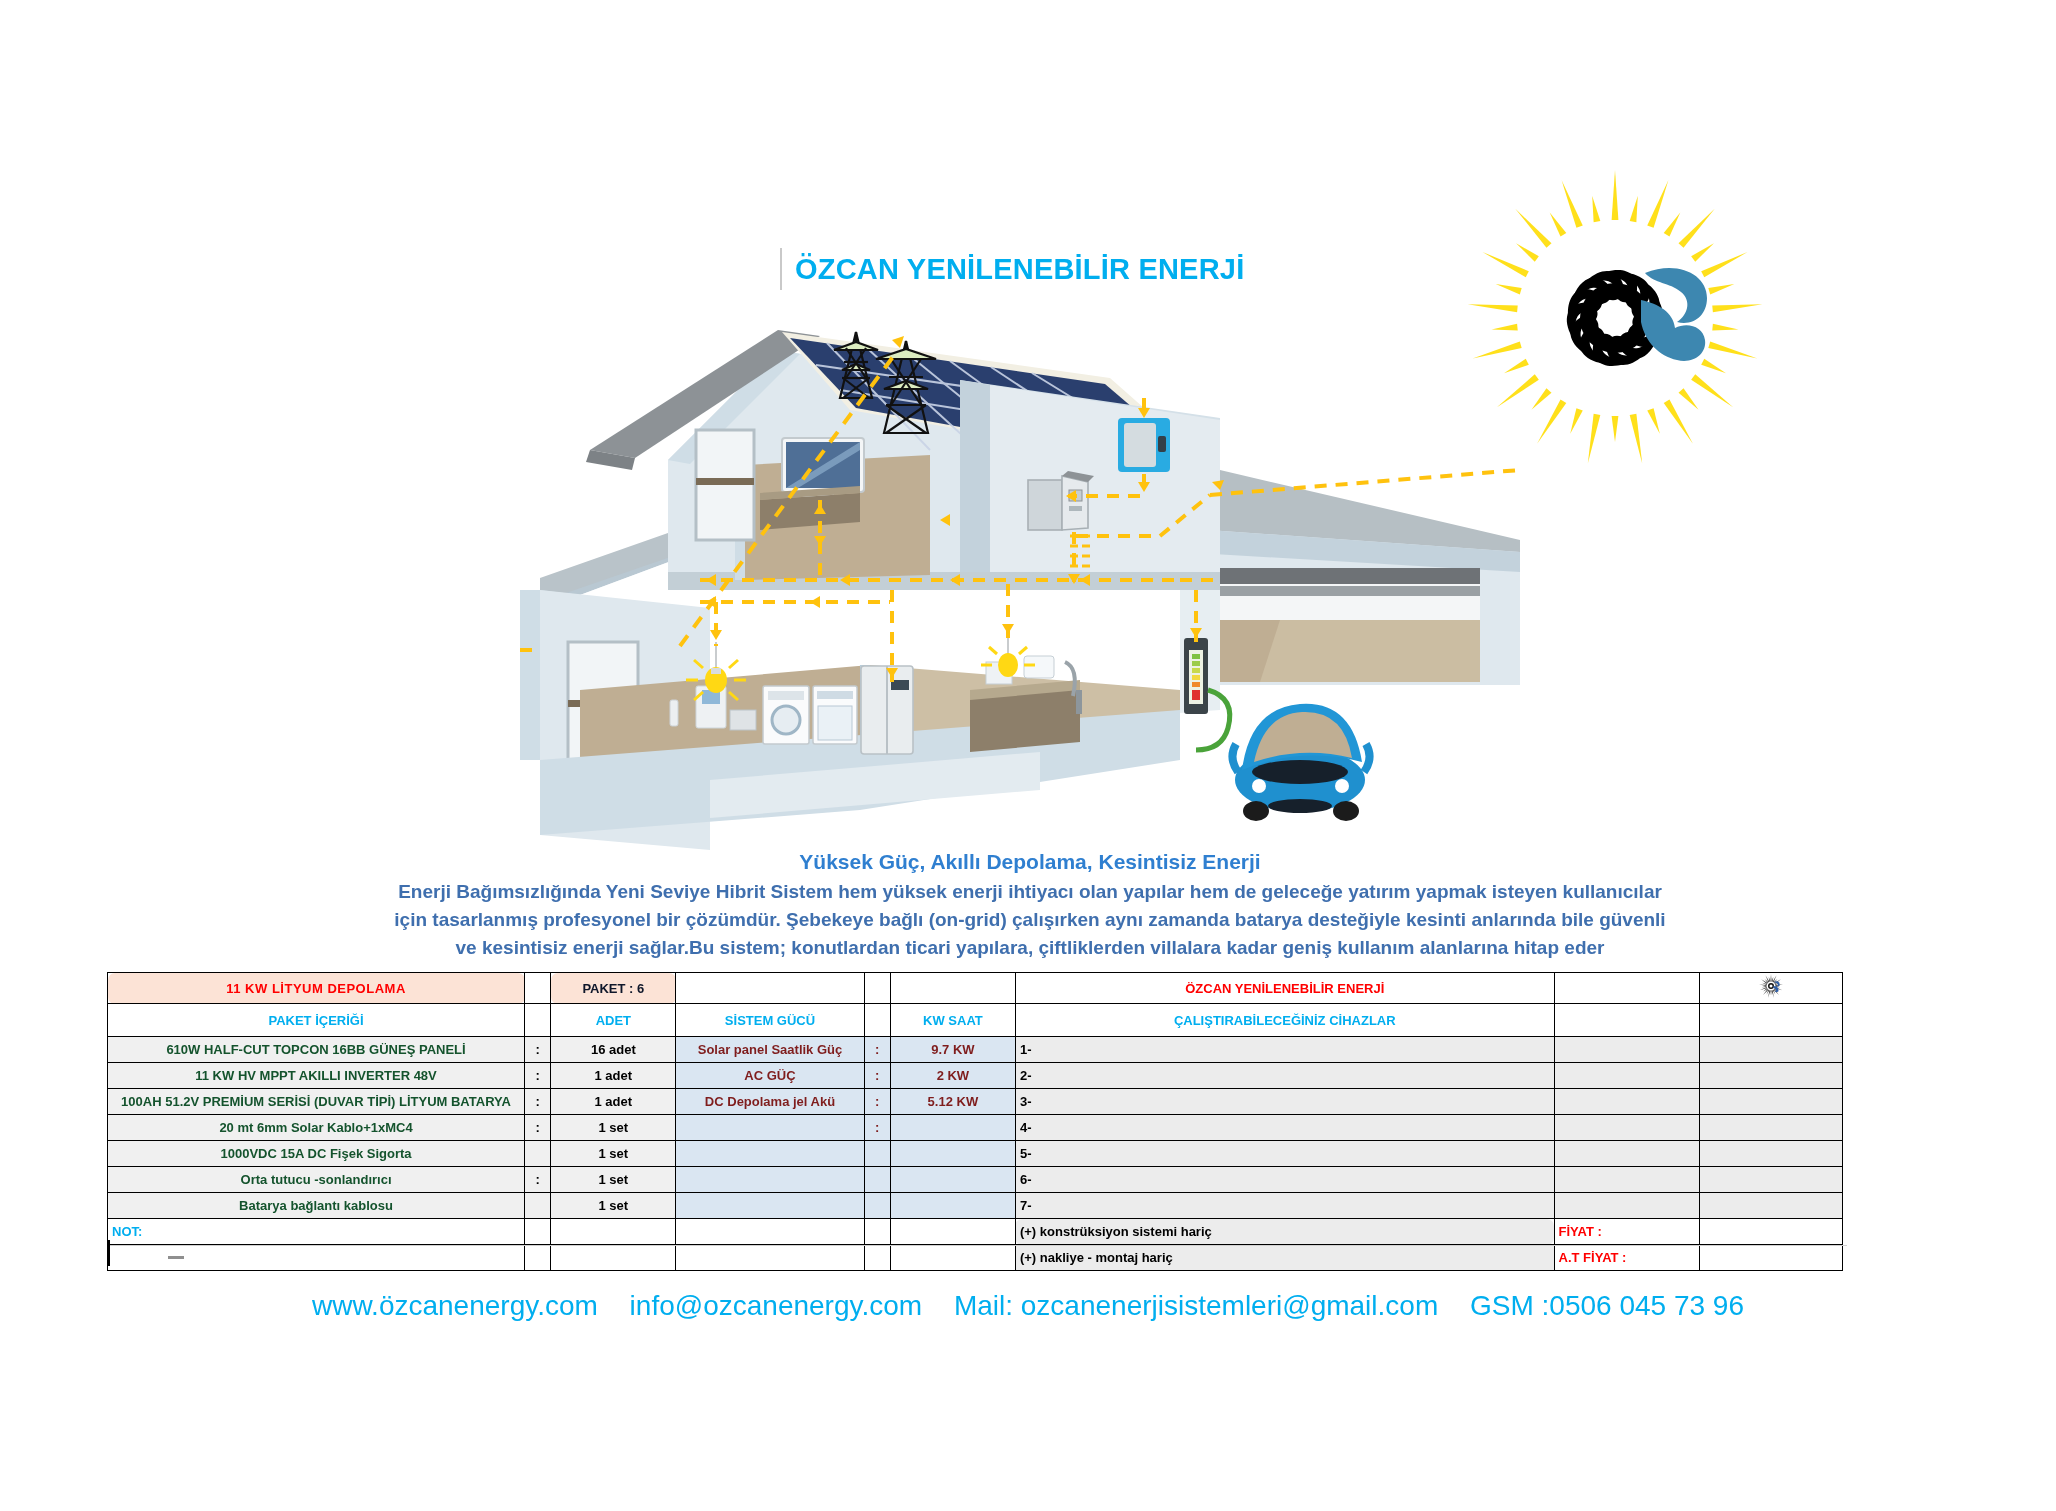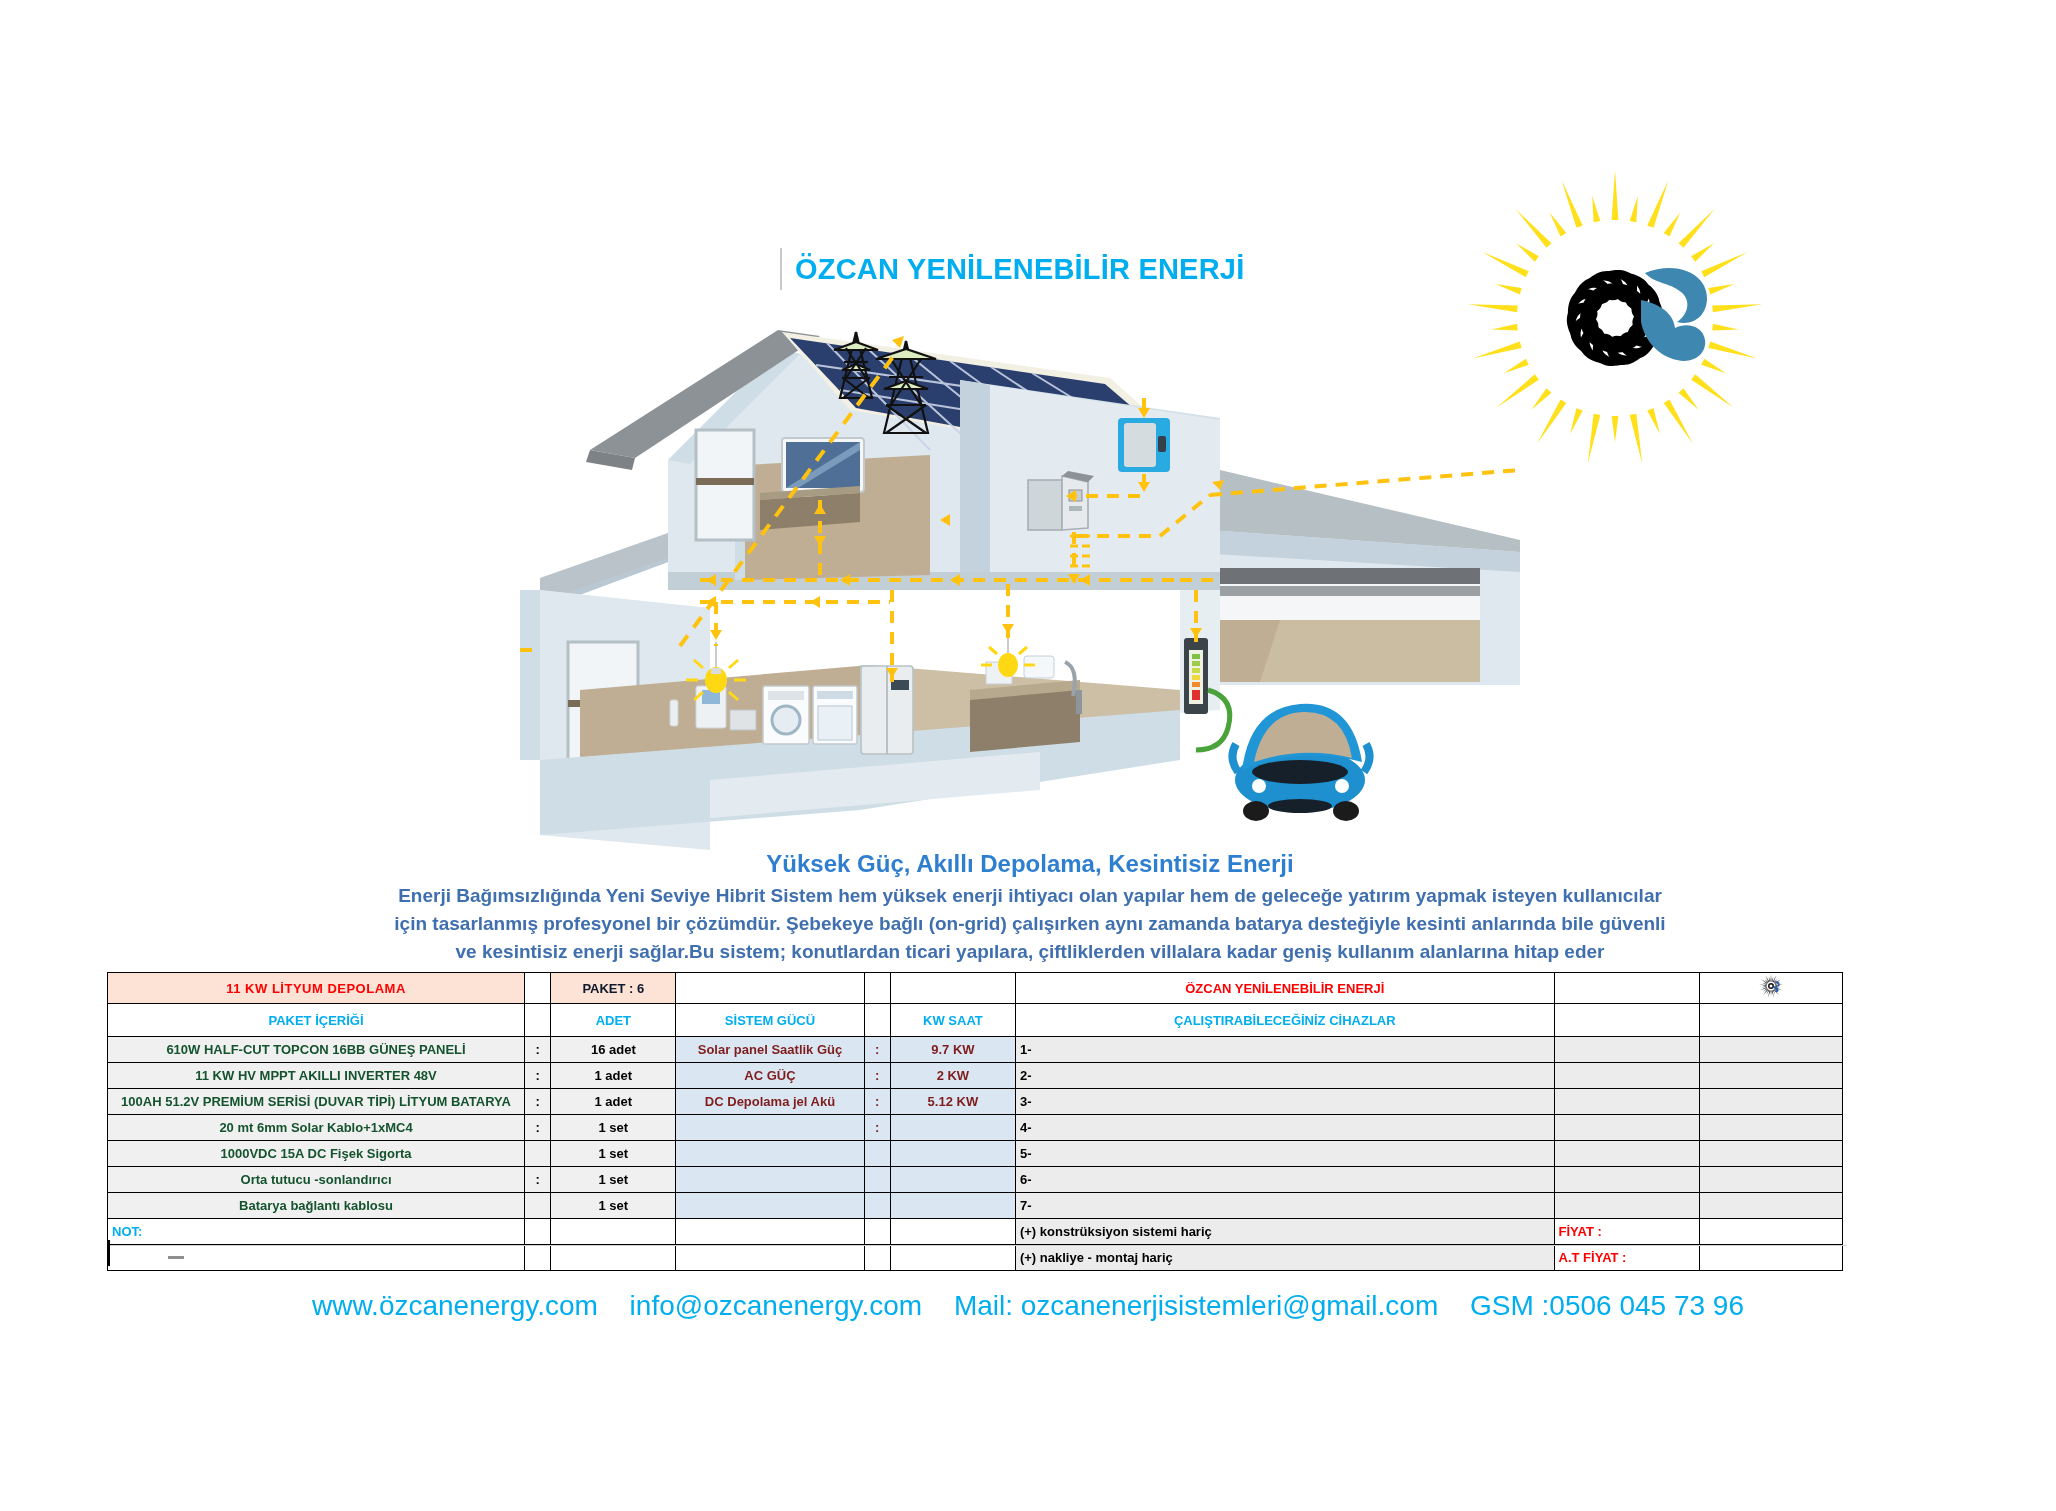--- a/index.html
+++ b/index.html
@@ -21,21 +21,21 @@
   #illustration *{position:absolute;}
 
   
   #sun-logo{position:absolute;left:1440px;top:150px;width:350px;height:330px;}
 
   
   #caption{
     position:absolute;left:250px;top:850px;width:1560px;text-align:center;
     color:#3b6fb0;font-weight:bold;
   }
-  #caption .cap-head{font-size:24px;color:#2f7fd0;margin-bottom:4px;}
+  #caption .cap-head{font-size:21px;color:#2f7fd0;margin-bottom:4px;}
   #caption .cap-body{font-size:19px;color:#3f6fae;line-height:1.47;}
 
   
   #sheet{
     position:absolute;left:107px;top:972px;width:1736px;
     border-collapse:collapse;table-layout:fixed;
     font-family:"Liberation Sans",sans-serif;
   }
   #sheet td{
     border:1px solid #000;
@@ -58,21 +58,21 @@
   .cell-colon{background:#f0f0f0;color:#000;font-weight:bold;text-align:center;font-size:13.5px;}
   .cell-qty{background:#f0f0f0;color:#000;font-weight:bold;font-size:13.5px;text-align:center;}
   .cell-blue{background:#dae6f2;color:#7f1d1d;font-weight:bold;font-size:13.5px;text-align:center;}
   .cell-blue-empty{background:#dae6f2;}
   .cell-grey{background:#ececec;}
   .cell-dev{background:#ececec;color:#000;font-weight:bold;font-size:13.5px;text-align:left;}
   .cell-white{background:#ffffff;}
   .cell-not{color:#00AEEF;font-weight:bold;font-size:16px;text-align:left;}
   .cell-exc{background:#ececec;color:#000;font-weight:bold;font-size:13px;text-align:left;}
   .cell-price{color:#ff0000;font-weight:bold;font-size:13.5px;text-align:left;}
-  .thick-top{border-top:3px solid #000;}
+  .thick-top{border-top:3px solid #000;border-radius:7px;}
   .thick-bottom{border-bottom:3px solid #000;}
   .thick-left{border-left:3px solid #000;}
   .thick-right{border-right:3px solid #000;}
   .tbl-sun{text-align:center;vertical-align:middle;}
 
   
   #footer{
     position:absolute;left:0;top:1290px;width:2056px;text-align:center;
     color:#00AEEF;font-size:28px;white-space:nowrap;
   }

